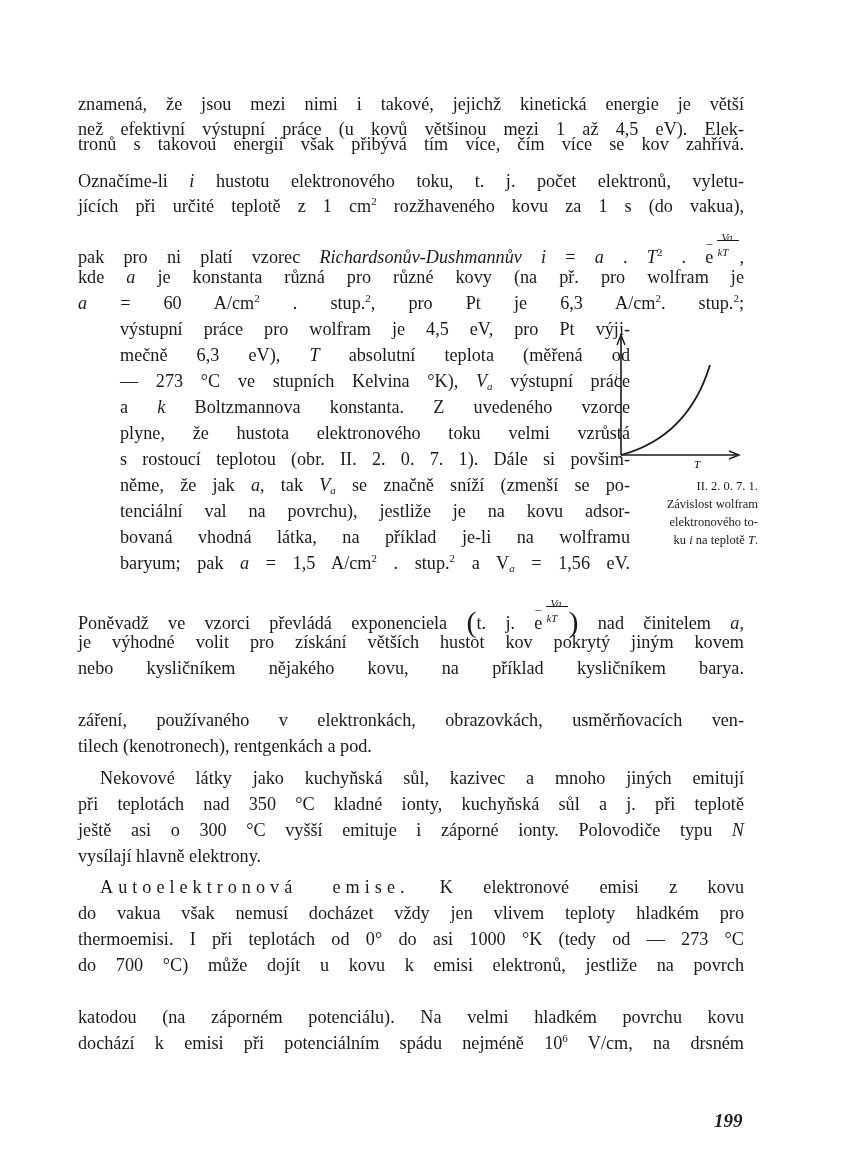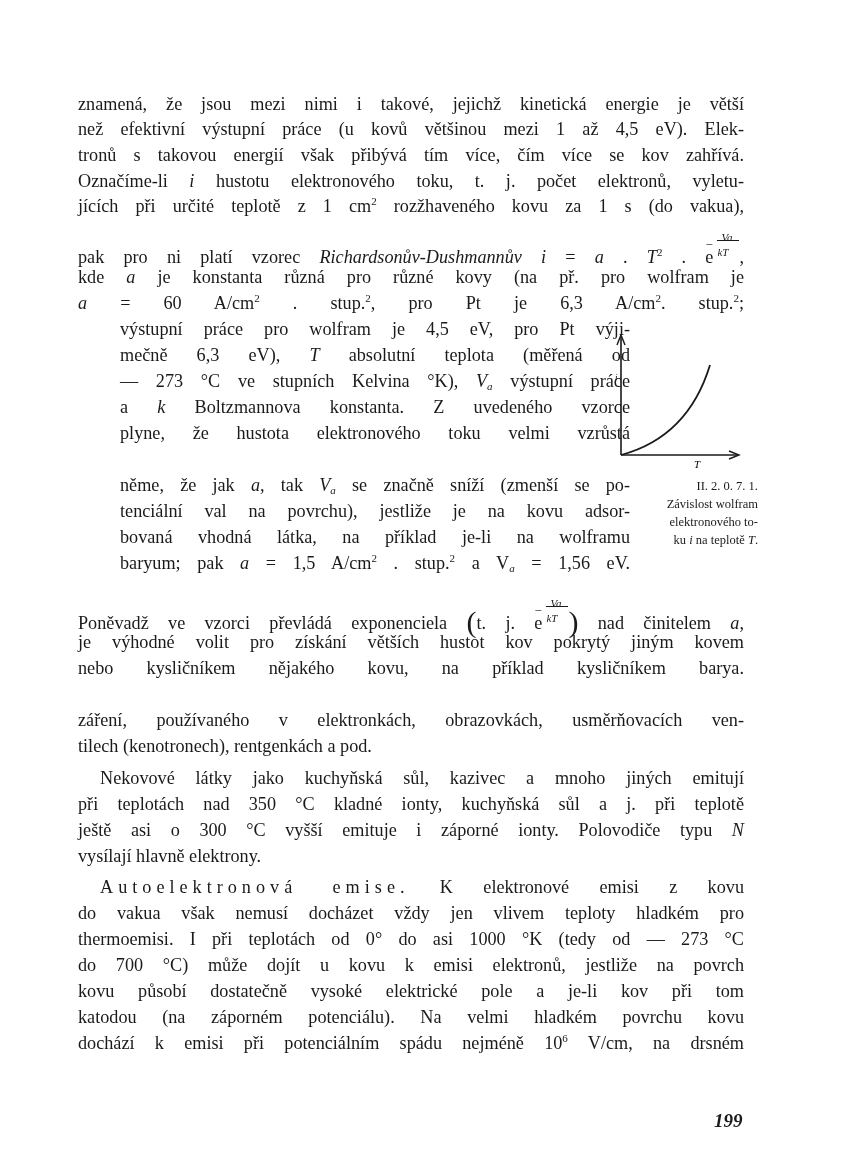--- a/index.html
+++ b/index.html
@@ -42,31 +42,32 @@
     font-size: 19px; font-family: "Liberation Serif", "DejaVu Serif", serif; margin-top: 28px;
   }
 </style>
 </head>
 <body>
 
 <div class="page">
 
   <div class="line" style="top:92px">znamená, že jsou mezi nimi i takové, jejichž kinetická energie je větší</div>
   <div class="line" style="top:117px">než efektivní výstupní práce (u kovů většinou mezi 1 až 4,5 eV). Elek-</div>
-  <div class="line" style="top:143px">tronů s takovou energií však přibývá tím více, čím více se kov zahřívá.</div>
+  <div class="line" style="top:132px">tronů s takovou energií však přibývá tím více, čím více se kov zahřívá.</div>
   <div class="line" style="top:169px"><span>Označíme-li </span><i>i</i><span> hustotu elektronového toku, t. j. počet elektronů, vyletu-</span></div>
   <div class="line" style="top:194px"><span>jících při určité teplotě z 1 cm</span><sup>2</sup><span> rozžhaveného kovu za 1 s (do vakua),</span></div>
   <div class="line" style="top:237px"><span>pak pro ni platí vzorec </span><i>Richardsonův-Dushmannův i</i><span> = </span><i>a</i><span> . </span><i>T</i><sup>2</sup><span> . e</span><span class="frac"><span class="minus">−</span><span class="num">Va</span><span class="bar"></span><span class="den">kT</span></span><span>,</span></div>
   <div class="line" style="top:265px"><span>kde </span><i>a</i><span> je konstanta různá pro různé kovy (na př. pro wolfram je</span></div>
   <div class="line" style="top:291px"><i>a</i><span> = 60  A/cm</span><sup>2</sup><span> . stup.</span><sup>2</sup><span>,  pro  Pt  je  6,3  A/cm</span><sup>2</sup><span>. stup.</span><sup>2</sup><span>;</span></div>
   <div class="line short" style="top:317px">výstupní práce pro wolfram je 4,5 eV, pro Pt výji-</div>
   <div class="line short" style="top:343px"><span>mečně  6,3  eV), </span><i>T</i><span> absolutní teplota (měřená od</span></div>
   <div class="line short" style="top:369px"><span>— 273 °C ve stupních Kelvina °K), </span><i>V</i><sub class="it">a</sub><span> výstupní práce</span></div>
   <div class="line short" style="top:395px"><span>a </span><i>k</i><span> Boltzmannova konstanta. Z uvedeného vzorce</span></div>
   <div class="line short" style="top:421px">plyne, že hustota elektronového toku velmi vzrůstá</div>
+  <div class="line short" style="top:447px">s rostoucí teplotou (obr. II. 2. 0. 7. 1). Dále si povšim-</div>
   <div class="line short" style="top:473px"><span>něme, že jak </span><i>a</i><span>, tak </span><i>V</i><sub class="it">a</sub><span> se značně sníží (zmenší se po-</span></div>
   <div class="line short" style="top:499px">tenciální val na povrchu), jestliže je na kovu adsor-</div>
   <div class="line short" style="top:525px">bovaná vhodná látka, na příklad je-li na wolframu</div>
   <div class="line short" style="top:551px"><span>baryum;  pak  </span><i>a</i><span> = 1,5 A/cm</span><sup>2</sup><span> . stup.</span><sup>2</sup><span> a  V</span><sub class="it">a</sub><span> = 1,56 eV.</span></div>
 
   <div class="figure">
     <svg width="160" height="150" viewBox="0 0 160 150">
       <line x1="23" y1="130" x2="23" y2="12" stroke="#1a1a1a" stroke-width="1.6"></line>
       <polyline points="19,20 23,10 27,20" fill="none" stroke="#1a1a1a" stroke-width="1.4"></polyline>
       <line x1="23" y1="130" x2="140" y2="130" stroke="#1a1a1a" stroke-width="1.6"></line>
@@ -91,18 +92,17 @@
 
   <div class="line last" style="top:734px">tilech (kenotronech), rentgenkách a pod.</div>
   <div class="line" style="top:792px">při teplotách nad 350 °C kladné ionty, kuchyňská sůl a j. při teplotě</div>
   <div class="line" style="top:818px"><span>ještě asi o 300 °C vyšší emituje i záporné ionty. Polovodiče typu </span><i>N</i></div>
   <div class="line last" style="top:844px">vysílají hlavně elektrony.</div>
 
   <div class="line indent" style="top:875px"><span class="spaced">Autoelektronová emise.</span><span> K elektronové emisi z kovu</span></div>
   <div class="line" style="top:901px">do vakua však nemusí docházet vždy jen vlivem teploty hladkém pro</div>
   <div class="line" style="top:927px">thermoemisi. I při teplotách od 0° do asi 1000 °K (tedy od — 273 °C</div>
   <div class="line" style="top:953px">do 700 °C) může dojít u kovu k emisi elektronů, jestliže na povrch</div>
-  <div class="line" style="top:979px">kovu působí dostatečně vysoké elektrické pole a je-li kov při tom</div>
   <div class="line" style="top:1005px">katodou (na záporném potenciálu). Na velmi hladkém povrchu kovu</div>
   <div class="line" style="top:1031px"><span>dochází k emisi při potenciálním spádu nejméně 10</span><sup>6</sup><span> V/cm, na drsném</span></div>
 
   <div class="pagenum">199</div>
 </div>
 
 </body></html>

